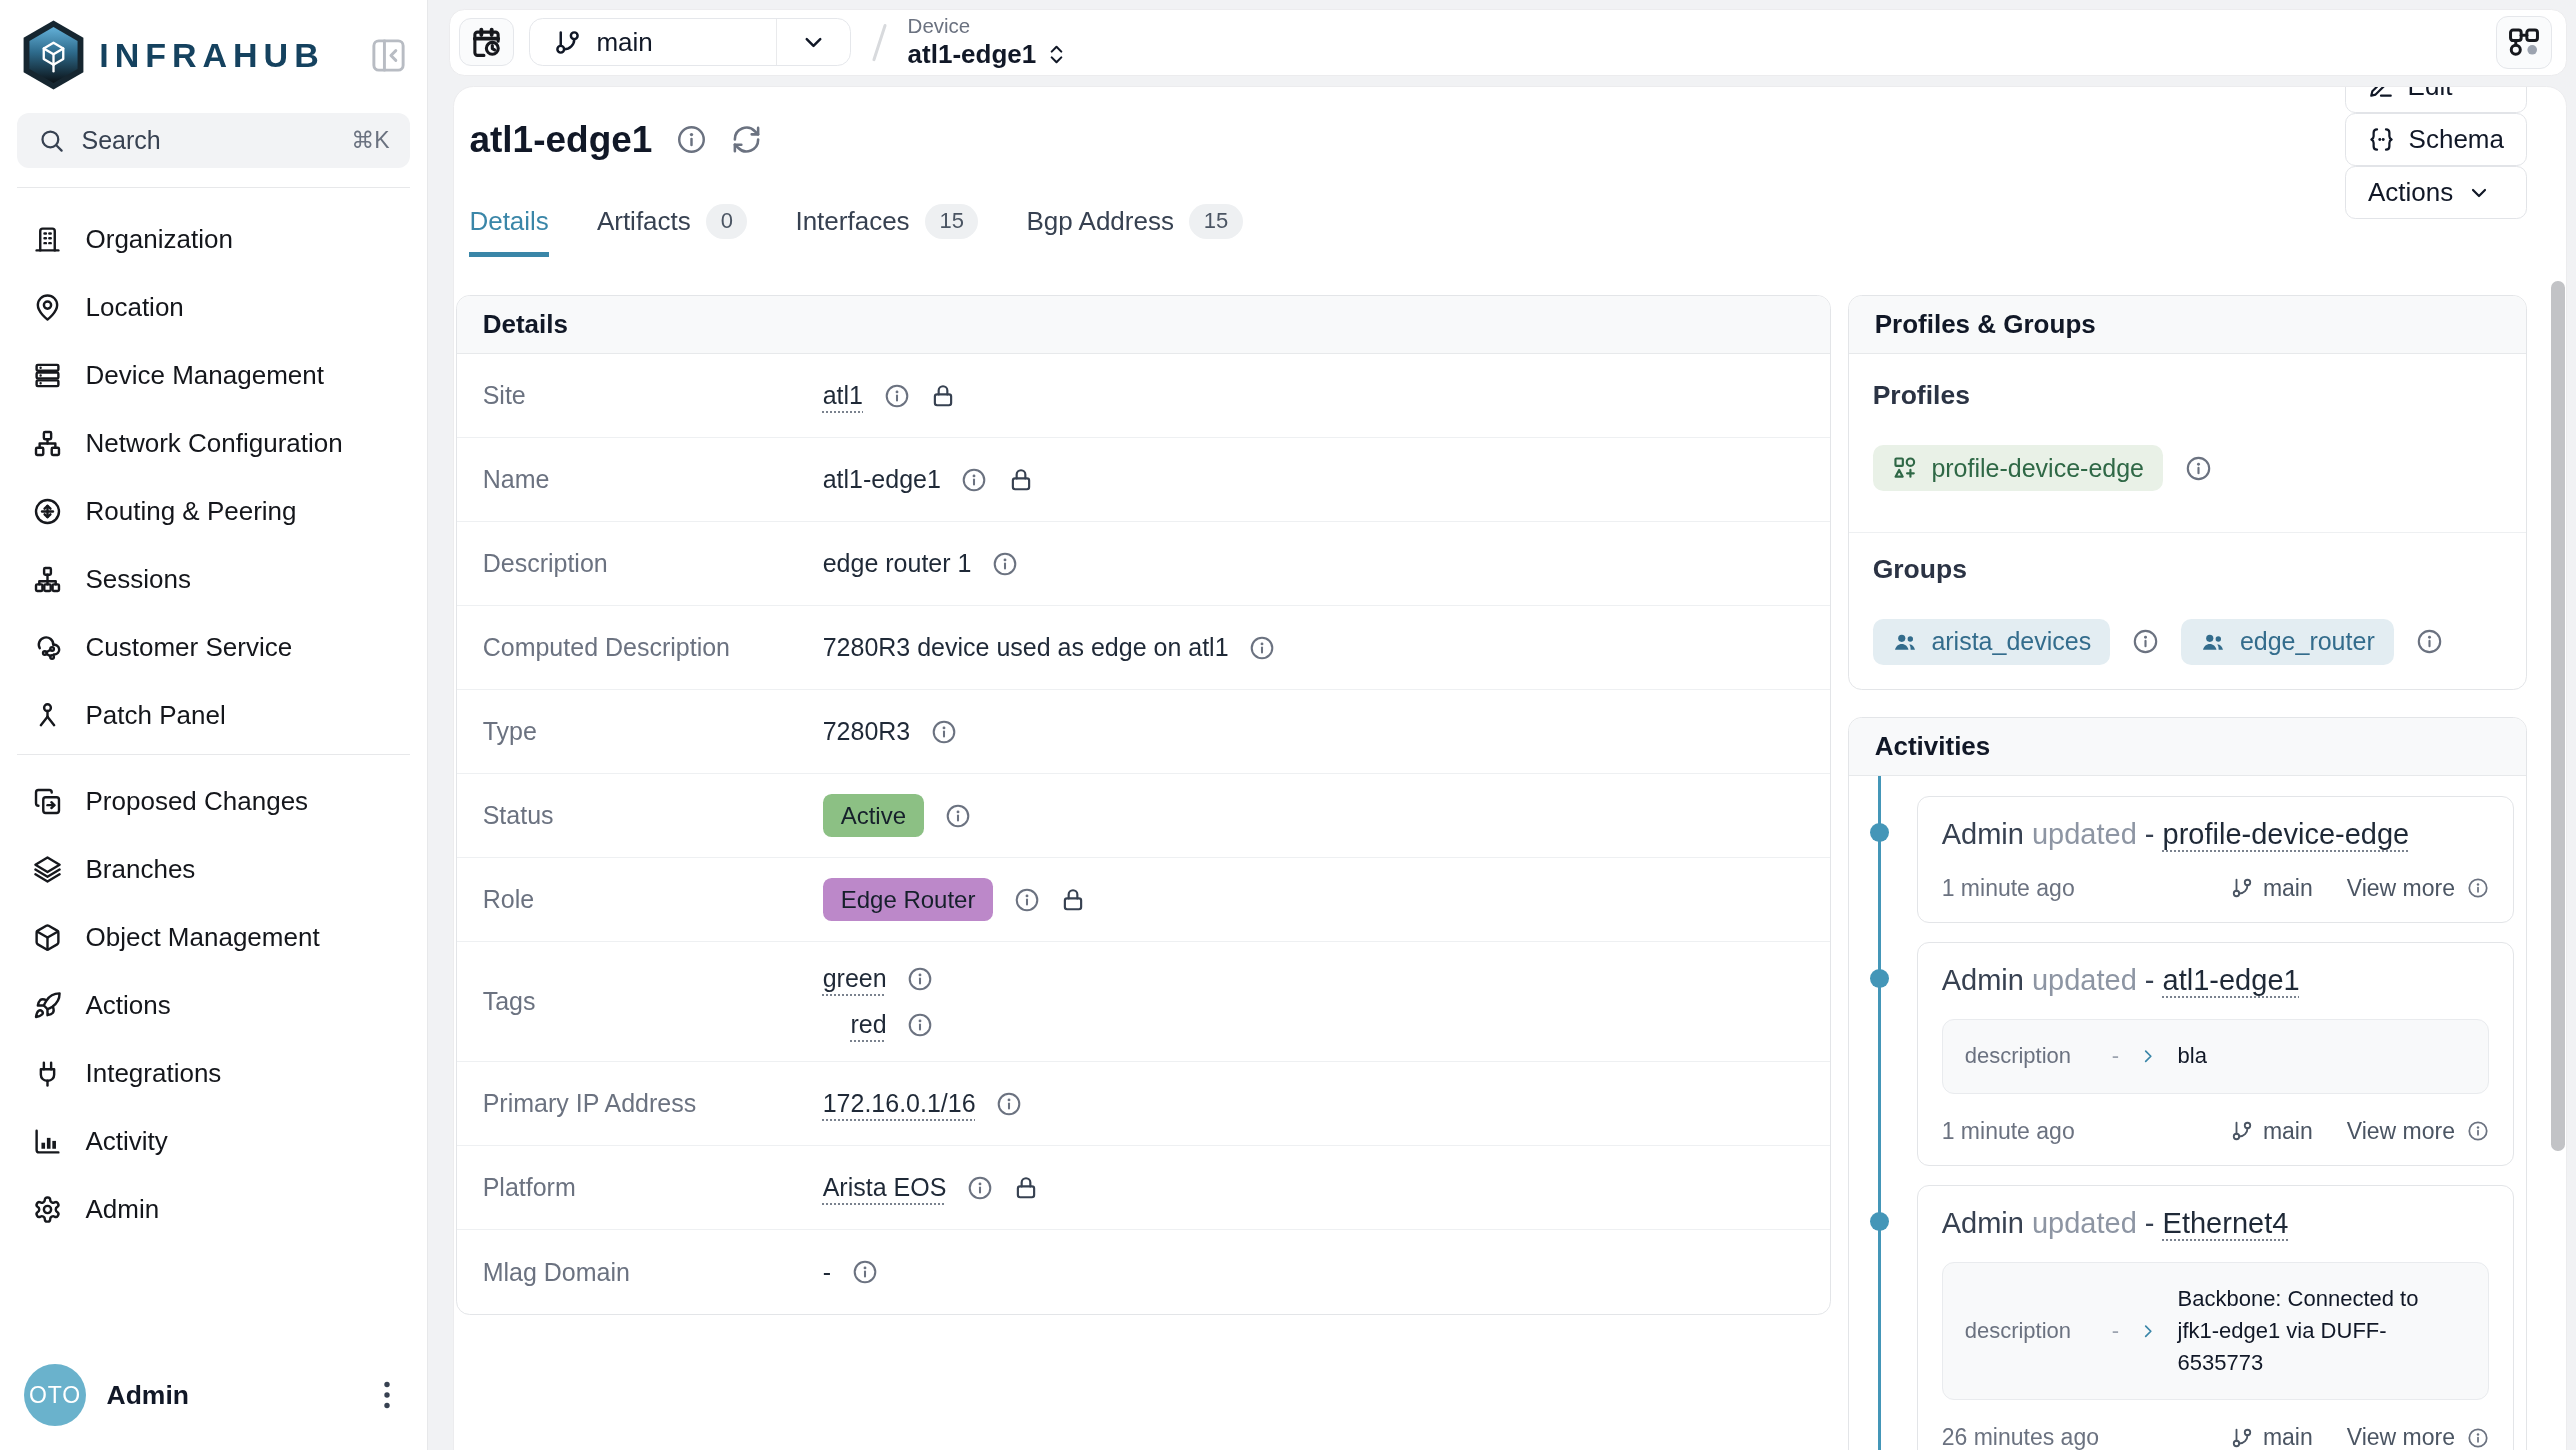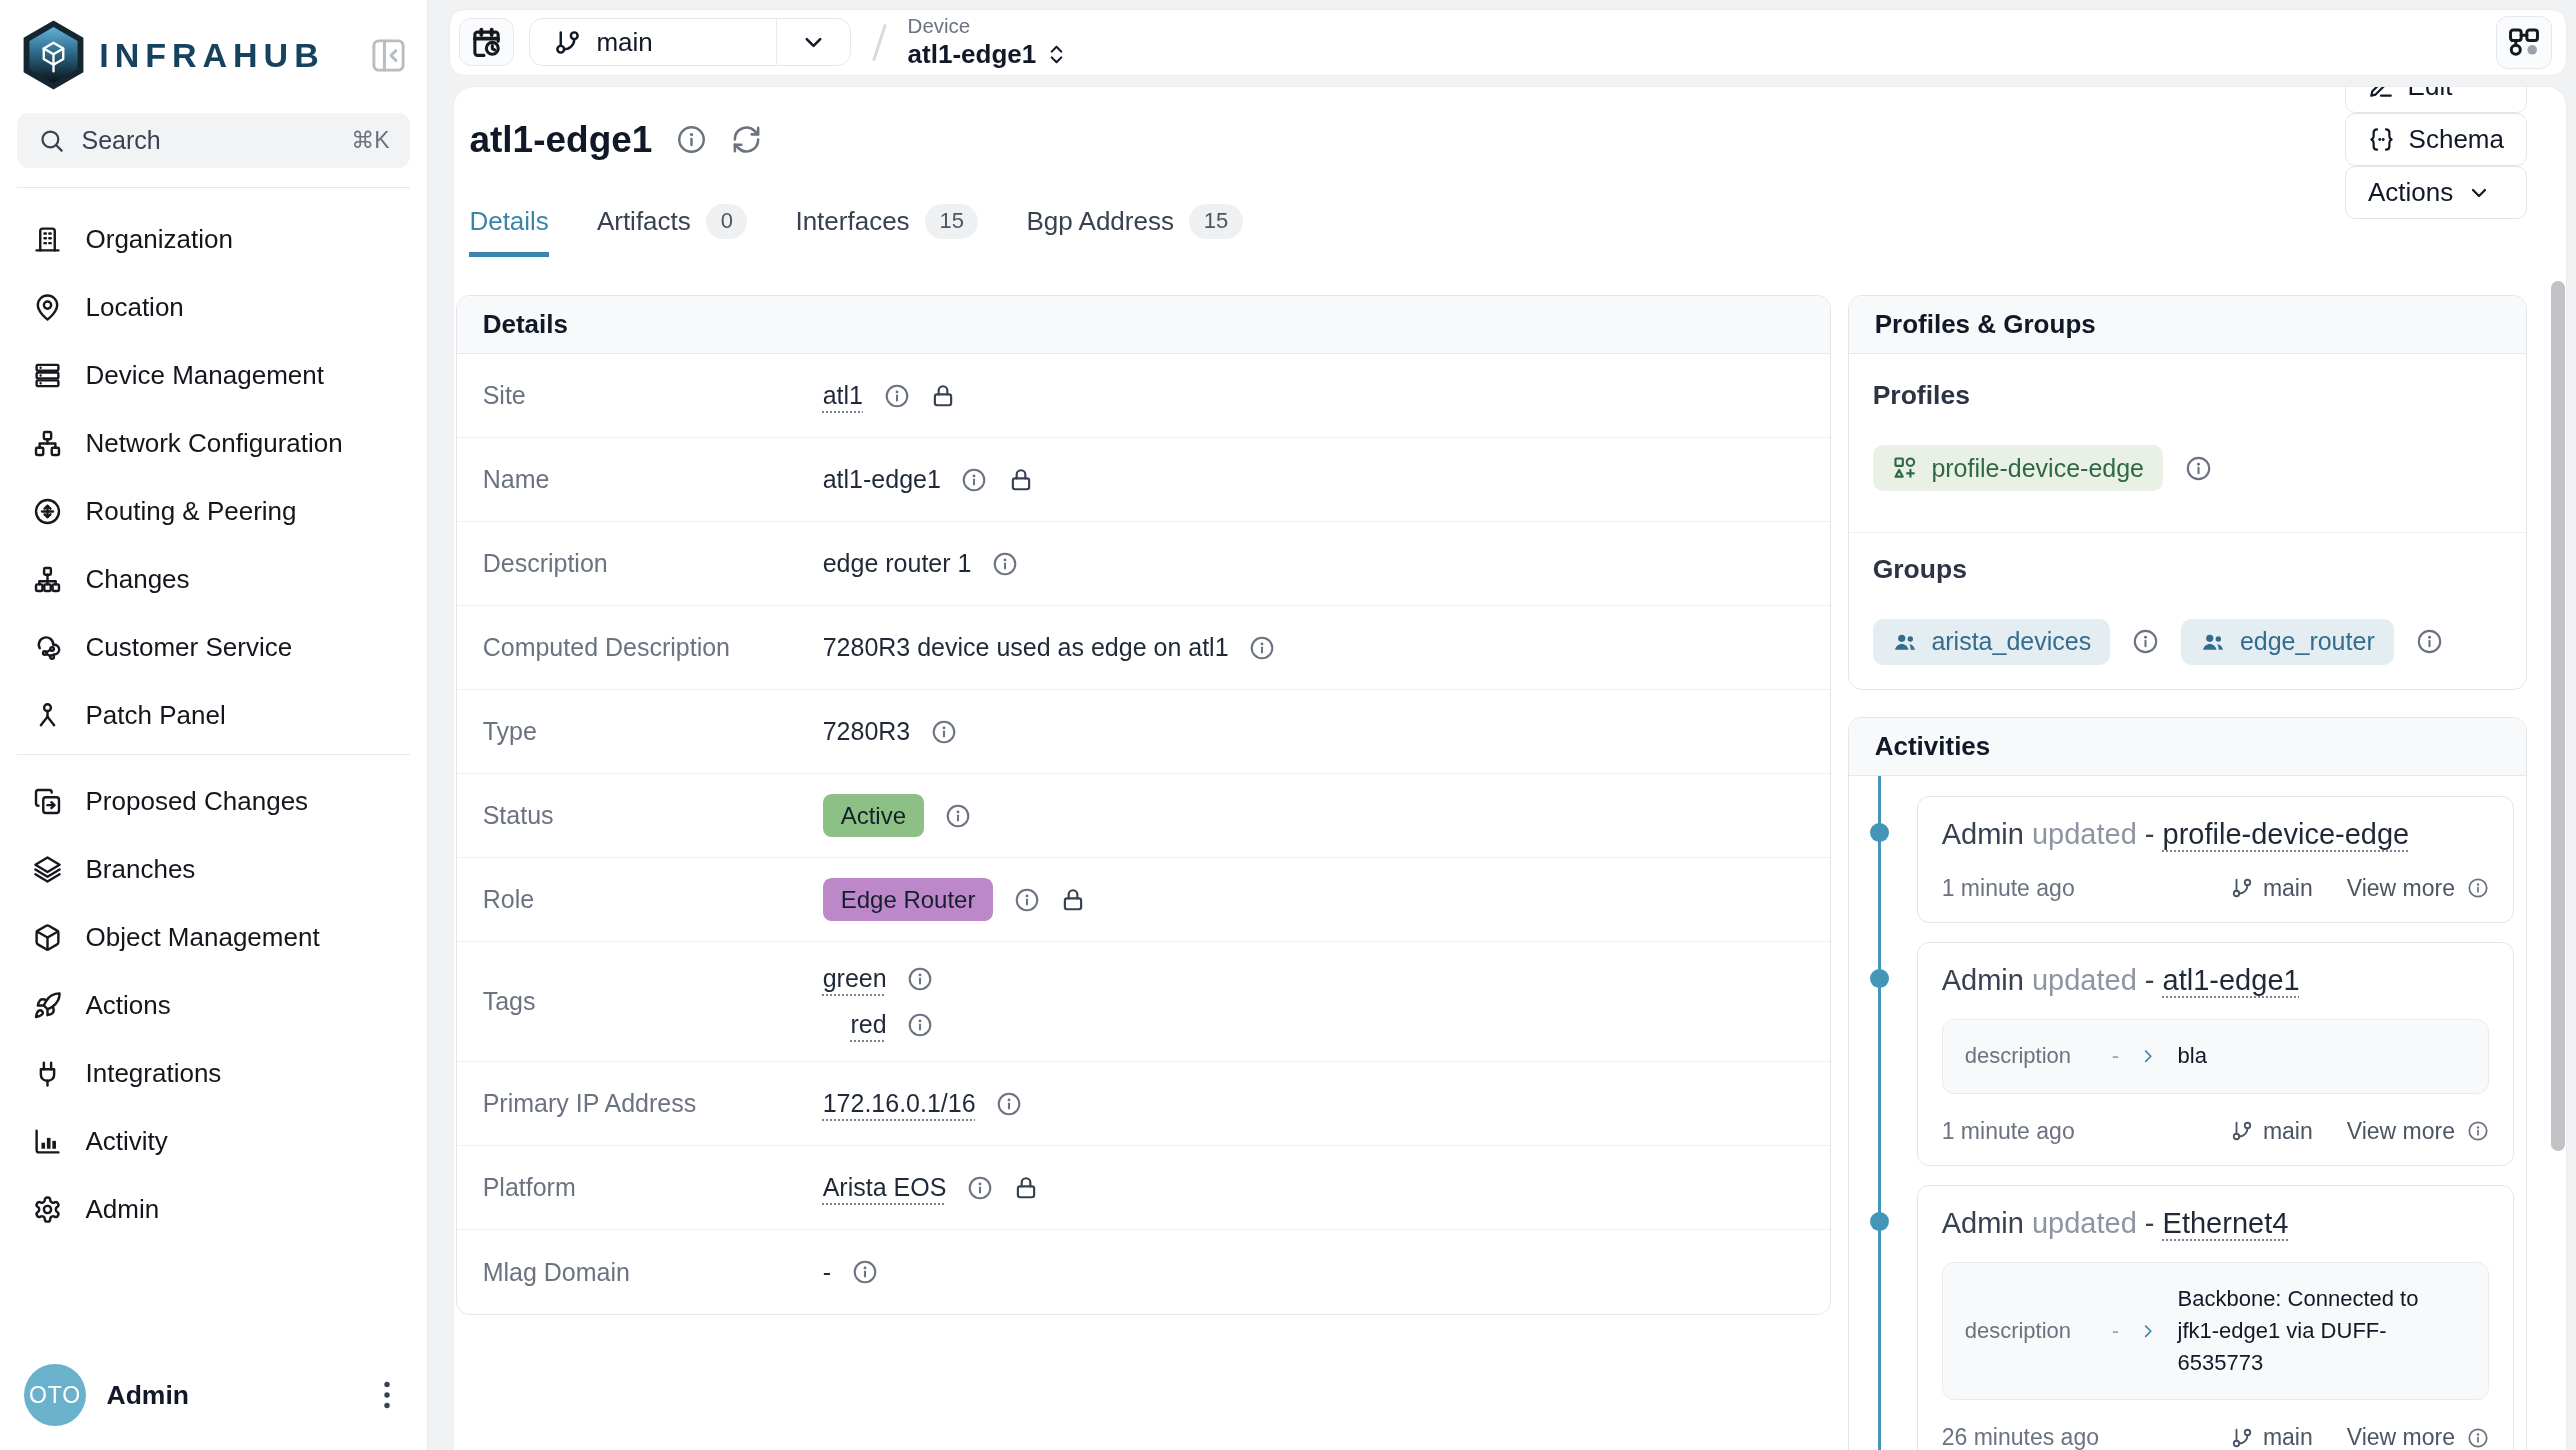--- a/index.html
+++ b/index.html
@@ -225,21 +225,21 @@
           <span class="icon" style="width: 29px; height: 29px;">
             <svg viewBox="0 0 24 24" fill="none" stroke="currentColor" stroke-width="2" stroke-linecap="round" stroke-linejoin="round">
               <rect x="9.2" y="2.5" width="5.6" height="5.5" rx="1"></rect>
               <rect x="2.5" y="16" width="5.3" height="5.5" rx="1"></rect>
               <rect x="9.35" y="16" width="5.3" height="5.5" rx="1"></rect>
               <rect x="16.2" y="16" width="5.3" height="5.5" rx="1"></rect>
               <path d="M12 8v8"></path>
               <path d="M5.2 16v-2.5h13.6V16"></path>
             </svg>
           </span>
-          <span class="nav-label">Changes</span>
+          <span class="nav-label">Sessions</span>
         </div>
         <div class="nav-item">
           <span class="icon" style="width: 29px; height: 29px;">
             <svg viewBox="0 0 24 24" fill="none" stroke="currentColor" stroke-width="2" stroke-linecap="round" stroke-linejoin="round">
               <path d="M17.2 17.8h.6a4 4 0 1 0-1-7.9A6 6 0 1 0 5.6 12.6"></path>
               <circle cx="15.8" cy="13.2" r="1.5"></circle>
               <circle cx="9.8" cy="16.6" r="1.5"></circle>
               <circle cx="15.8" cy="19.8" r="1.5"></circle>
               <path d="m11.2 15.9 3.2-2"></path>
               <path d="m11.2 17.4 3.2 1.7"></path>

